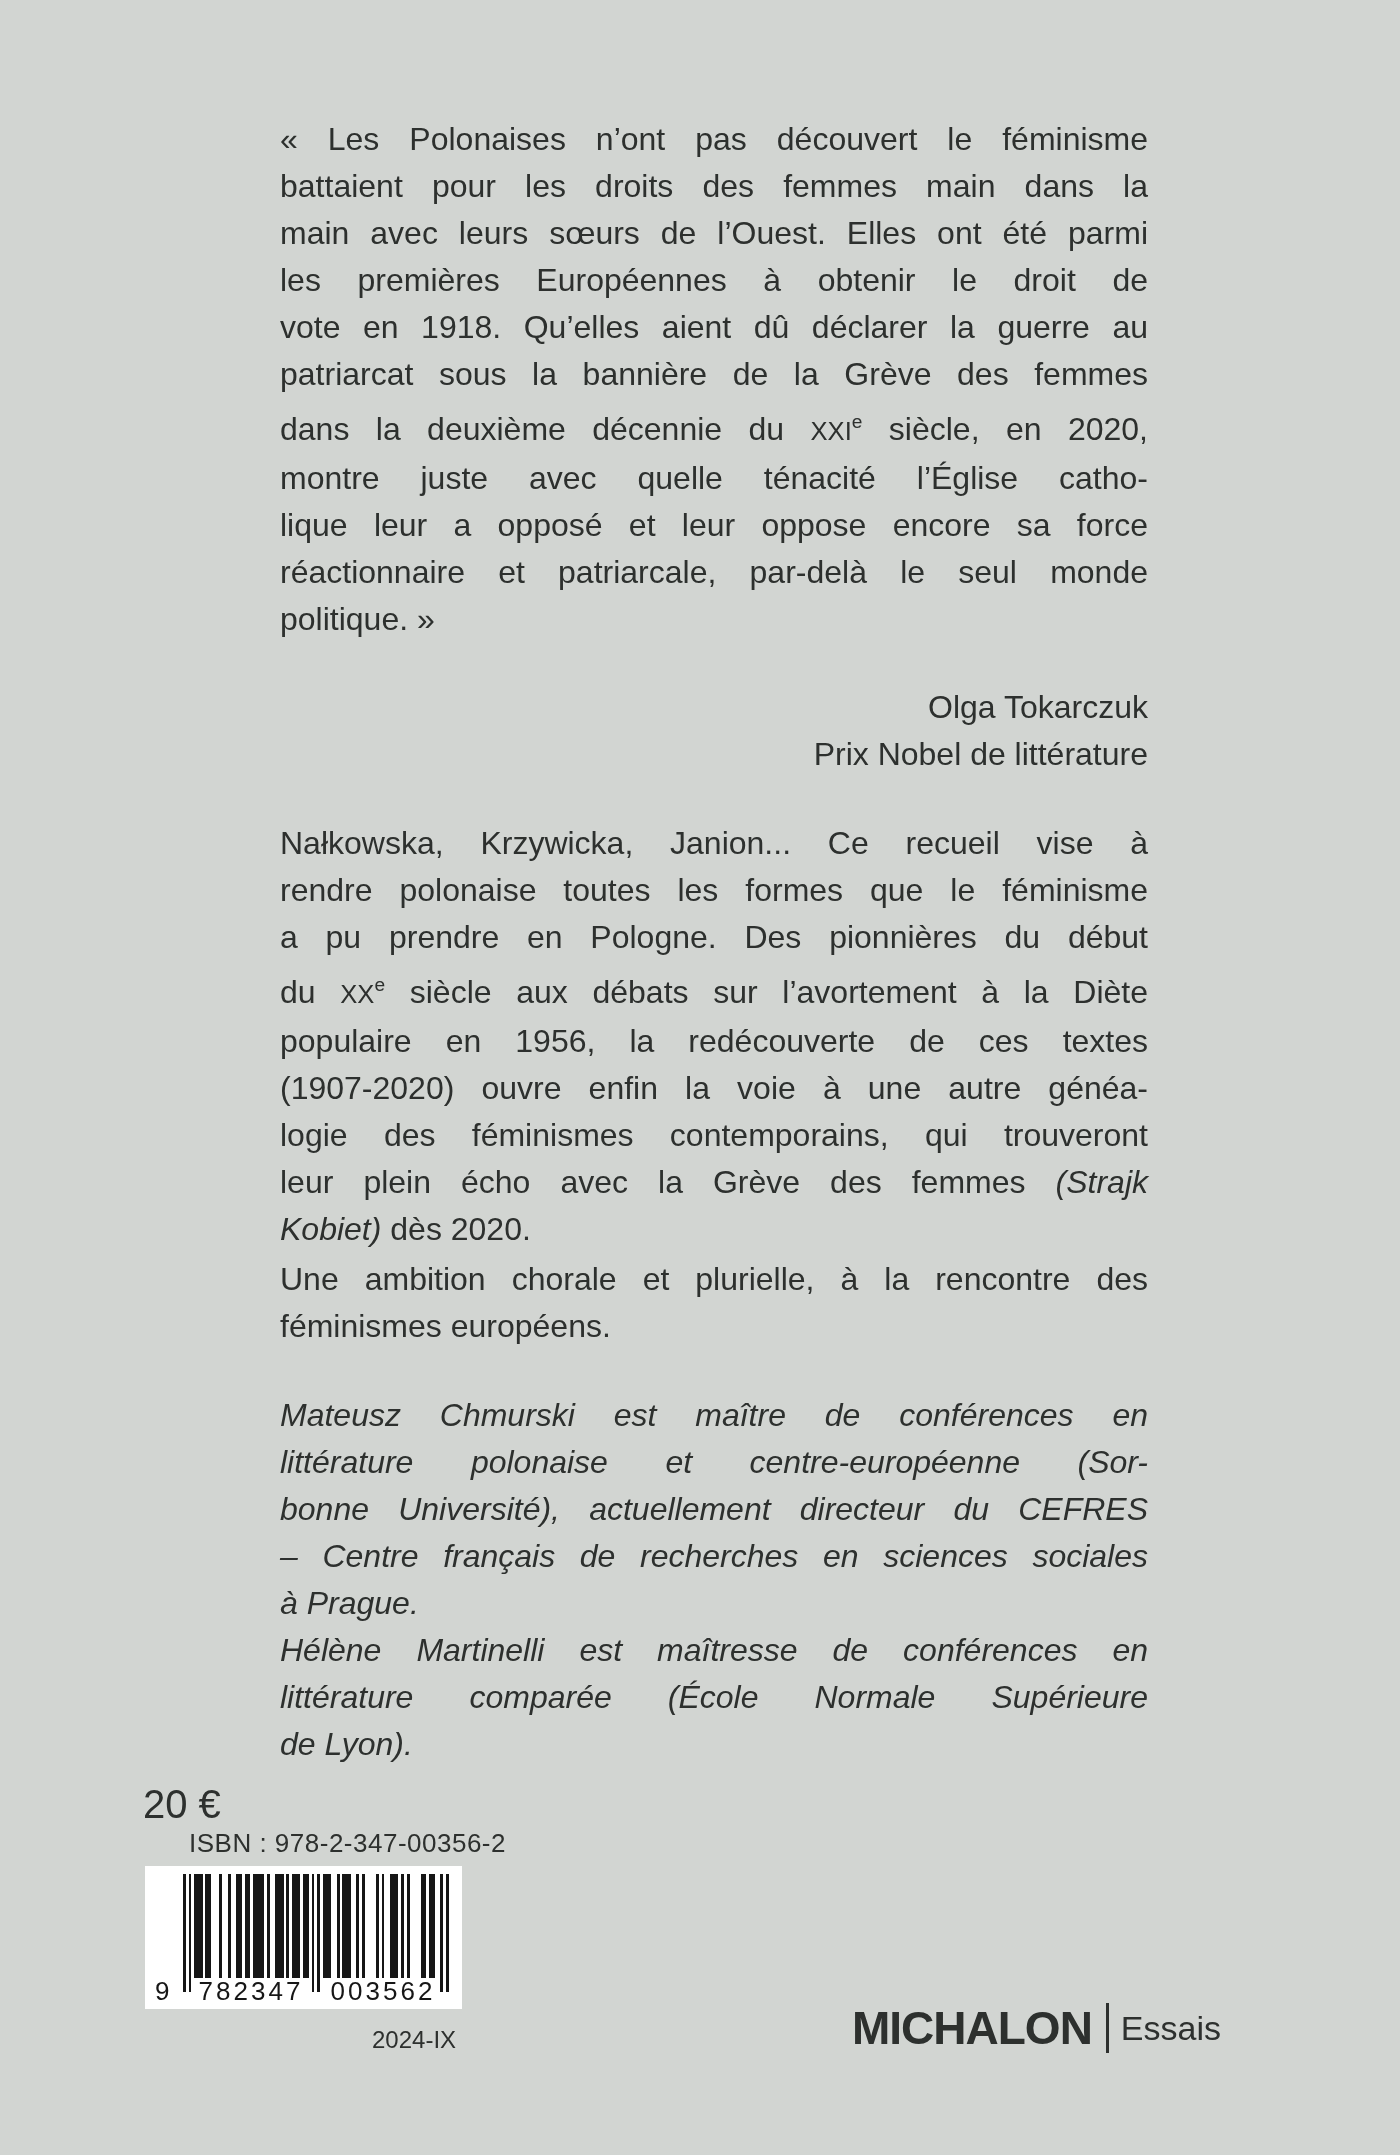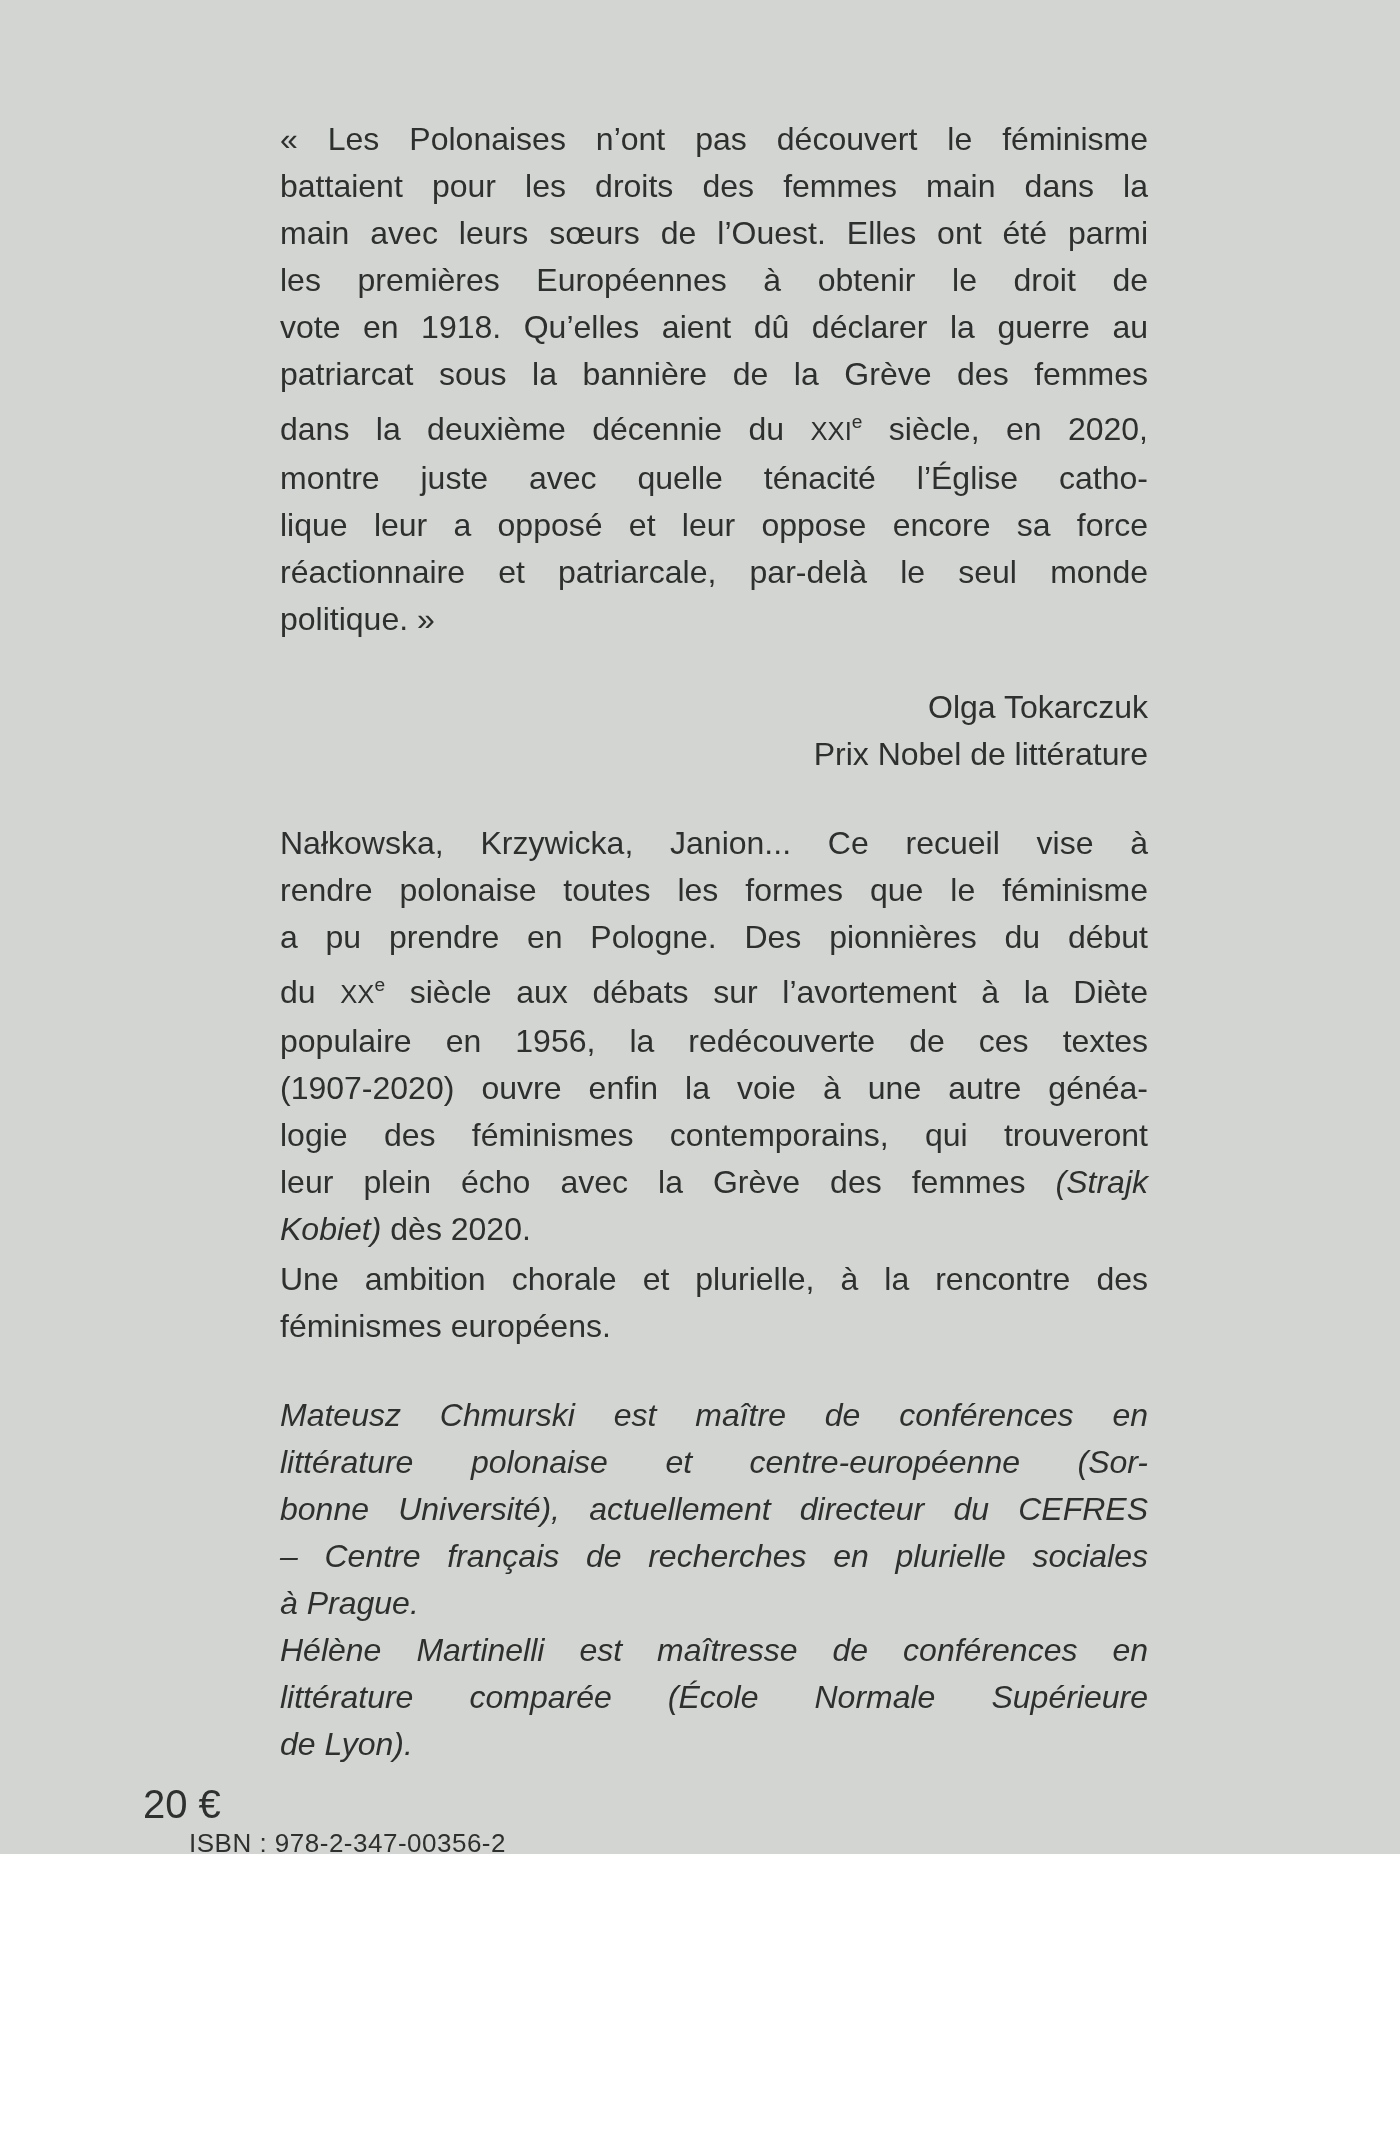--- a/index.html
+++ b/index.html
@@ -1,18 +1,18 @@
 <!DOCTYPE html>
 <html><head>
 <meta charset="utf-8">
 <style>
   html,body{margin:0;padding:0;}
   .cover{
     position:relative;
-    width:1400px;height:1854px;
+    width:1400px;height:2155px;
     background:#d2d5d2;
     color:#2d302e;
     font-family:"Liberation Sans", sans-serif;
     overflow:hidden;
   }
   .textcol{position:absolute;left:280px;width:868px;}
   .block{font-size:32px;line-height:47px;}
   .line{text-align:justify;text-align-last:justify;}
   .line.noj{text-align-last:auto;}
   .r-sc{font-size:0.80em;}
@@ -78,21 +78,21 @@
 
   <div class="textcol block ambition">
       <div class="line"><span>Une ambition chorale et plurielle, à la rencontre des</span></div>
       <div class="line noj"><span>féminismes européens.</span></div>
     </div>
 
   <div class="textcol block bios">
       <div class="line"><span>Mateusz Chmurski est maître de conférences en</span></div>
       <div class="line"><span>littérature polonaise et centre-européenne (Sor-</span></div>
       <div class="line"><span>bonne Université), actuellement directeur du CEFRES</span></div>
-      <div class="line"><span>– Centre français de recherches en plurielle sociales</span></div>
+      <div class="line"><span>– Centre français de recherches en sciences sociales</span></div>
       <div class="line noj"><span>à Prague.</span></div>
       <div class="line"><span>Hélène Martinelli est maîtresse de conférences en</span></div>
       <div class="line"><span>littérature comparée (École Normale Supérieure</span></div>
       <div class="line noj"><span>de Lyon).</span></div>
     </div>
 
   <div class="price">20 €</div>
 
   <div class="isbn">ISBN : 978-2-347-00356-2</div>
 

